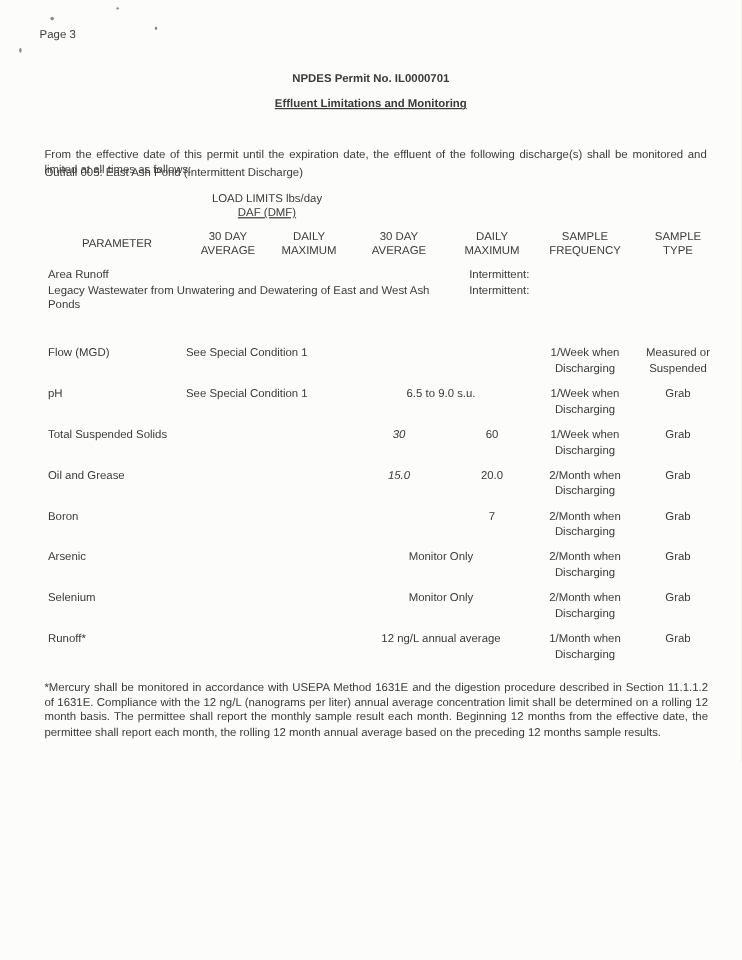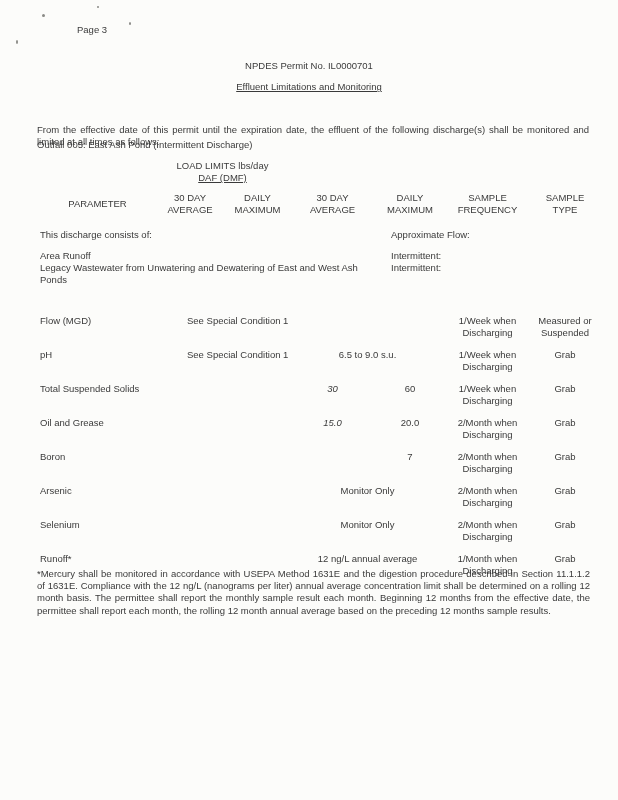--- a/index.html
+++ b/index.html
@@ -14,23 +14,23 @@
     font-size: 9.5px;
     line-height: 1.3;
     overflow: hidden;
   }
   .speck { position: absolute; background: #8a8a86; border-radius: 50%; }
   .speck.s1 { left: 42px; top: 14px; width: 3px; height: 3px; }
   .speck.s2 { left: 97px; top: 6px;  width: 2px; height: 2px; }
   .speck.s3 { left: 129px; top: 22px; width: 2px; height: 3px; }
   .speck.s4 { left: 16px; top: 40px; width: 2px; height: 4px; }
 
-  .page-number { position: absolute; left: 33px; top: 24px; margin-left: 44px; }
-
-  .title-block { position: absolute; top: 60px; left: 0; right: 0; text-align: center; }
+  .page-number { position: absolute; left: 33px; top: 24px; }
+
+  .title-block { position: absolute; top: 60px; left: 0; right: 0; text-align: center; font-weight: bold; }
   .title-line { margin-bottom: 9px; }
   .title-line.underlined { text-decoration: underline; }
 
   .intro { position: absolute; left: 37px; top: 114px; width: 552px; text-align: justify; }
 
   .outfall { position: absolute; left: 37px; top: 139px; }
 
   .tablewrap { position: absolute; left: 40px; top: 160px; width: 560px; }
 
   .grid {
@@ -56,21 +56,21 @@
   .discharge-head { margin-top: 13px; }
   .source-row { margin-top: 0; }
   .sources { margin-top: 8px; }
   .dc-left { flex: 0 0 345px; padding-right: 6px; }
   .dc-right { flex: 1; }
 
   .rows { margin-top: 28px; }
   .trow { display: grid; grid-template-columns: 115px 70px 65px 85px 70px 85px 70px; min-height: 34px; align-items: start; }
   .trow > div { grid-row: 1; }
   .c-param { grid-column: 1; text-align: left; }
-  .c-load  { grid-column: 2 / 4; text-align: left; white-space: nowrap; margin-left: 32px; }
+  .c-load  { grid-column: 2 / 4; text-align: left; white-space: nowrap; }
   .c-c30   { grid-column: 4; text-align: center; font-style: italic; }
   .c-cd    { grid-column: 5; text-align: center; }
   .c-cspan { grid-column: 4 / 6; text-align: center; white-space: nowrap; }
   .c-freq  { grid-column: 6; text-align: center; white-space: pre-line; }
   .c-type  { grid-column: 7; text-align: center; white-space: pre-line; }
 
   .footnote { position: absolute; left: 37px; top: 558px; width: 553px; text-align: justify; }
 </style>
 </head>
 <body>
@@ -111,24 +111,20 @@
       <div class="ch-3">30 DAY
 AVERAGE</div>
       <div class="ch-4">DAILY
 MAXIMUM</div>
       <div class="ch-5">SAMPLE
 FREQUENCY</div>
       <div class="ch-6">SAMPLE
 TYPE</div>
     </div>
 
-    <div class="discharge-head">
-      <span class="dc-left">This discharge consists of:</span>
-      <span class="dc-right">Approximate Flow:</span>
-    </div>
 
     <div class="sources">
       <div class="source-row">
         <span class="dc-left">Area Runoff</span>
         <span class="dc-right">Intermittent:</span>
       </div>
       <div class="source-row">
         <span class="dc-left">Legacy Wastewater from Unwatering and Dewatering of East and West Ash Ponds</span>
         <span class="dc-right">Intermittent:</span>
       </div>

